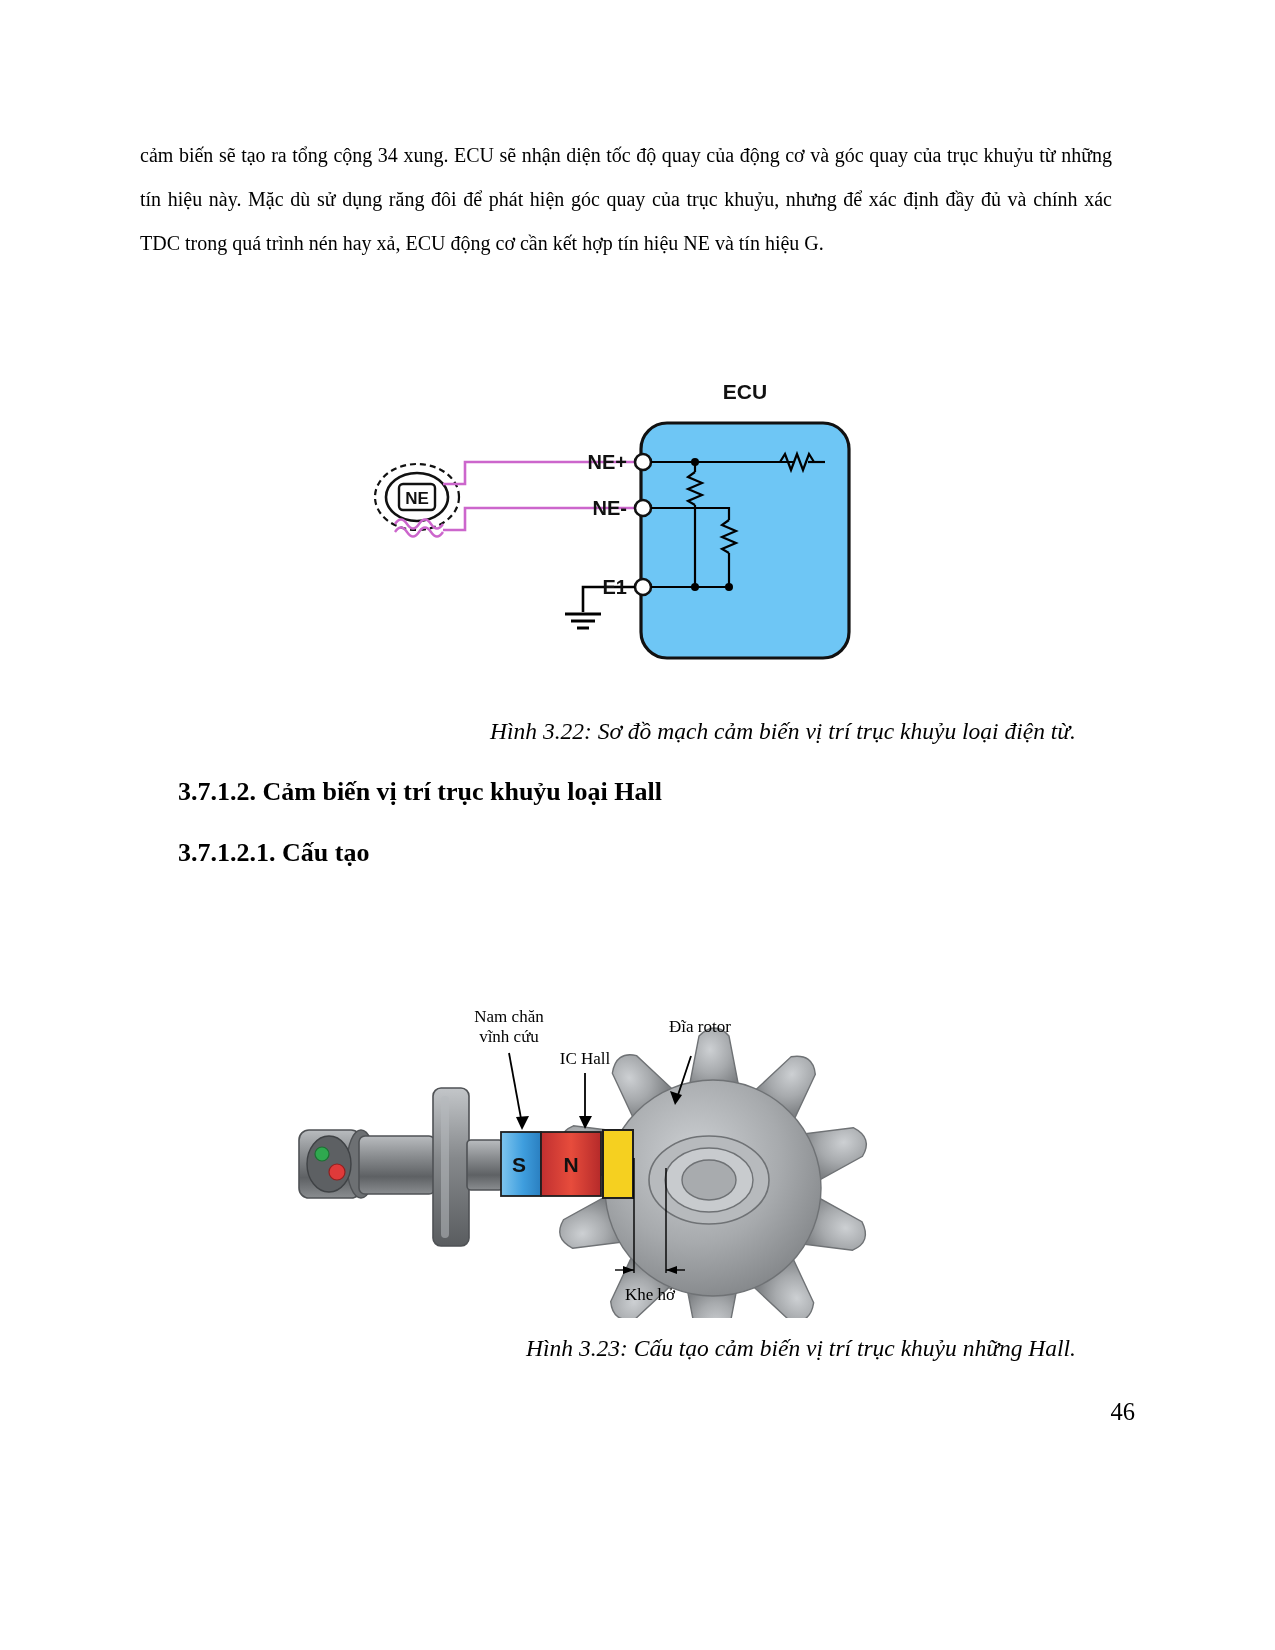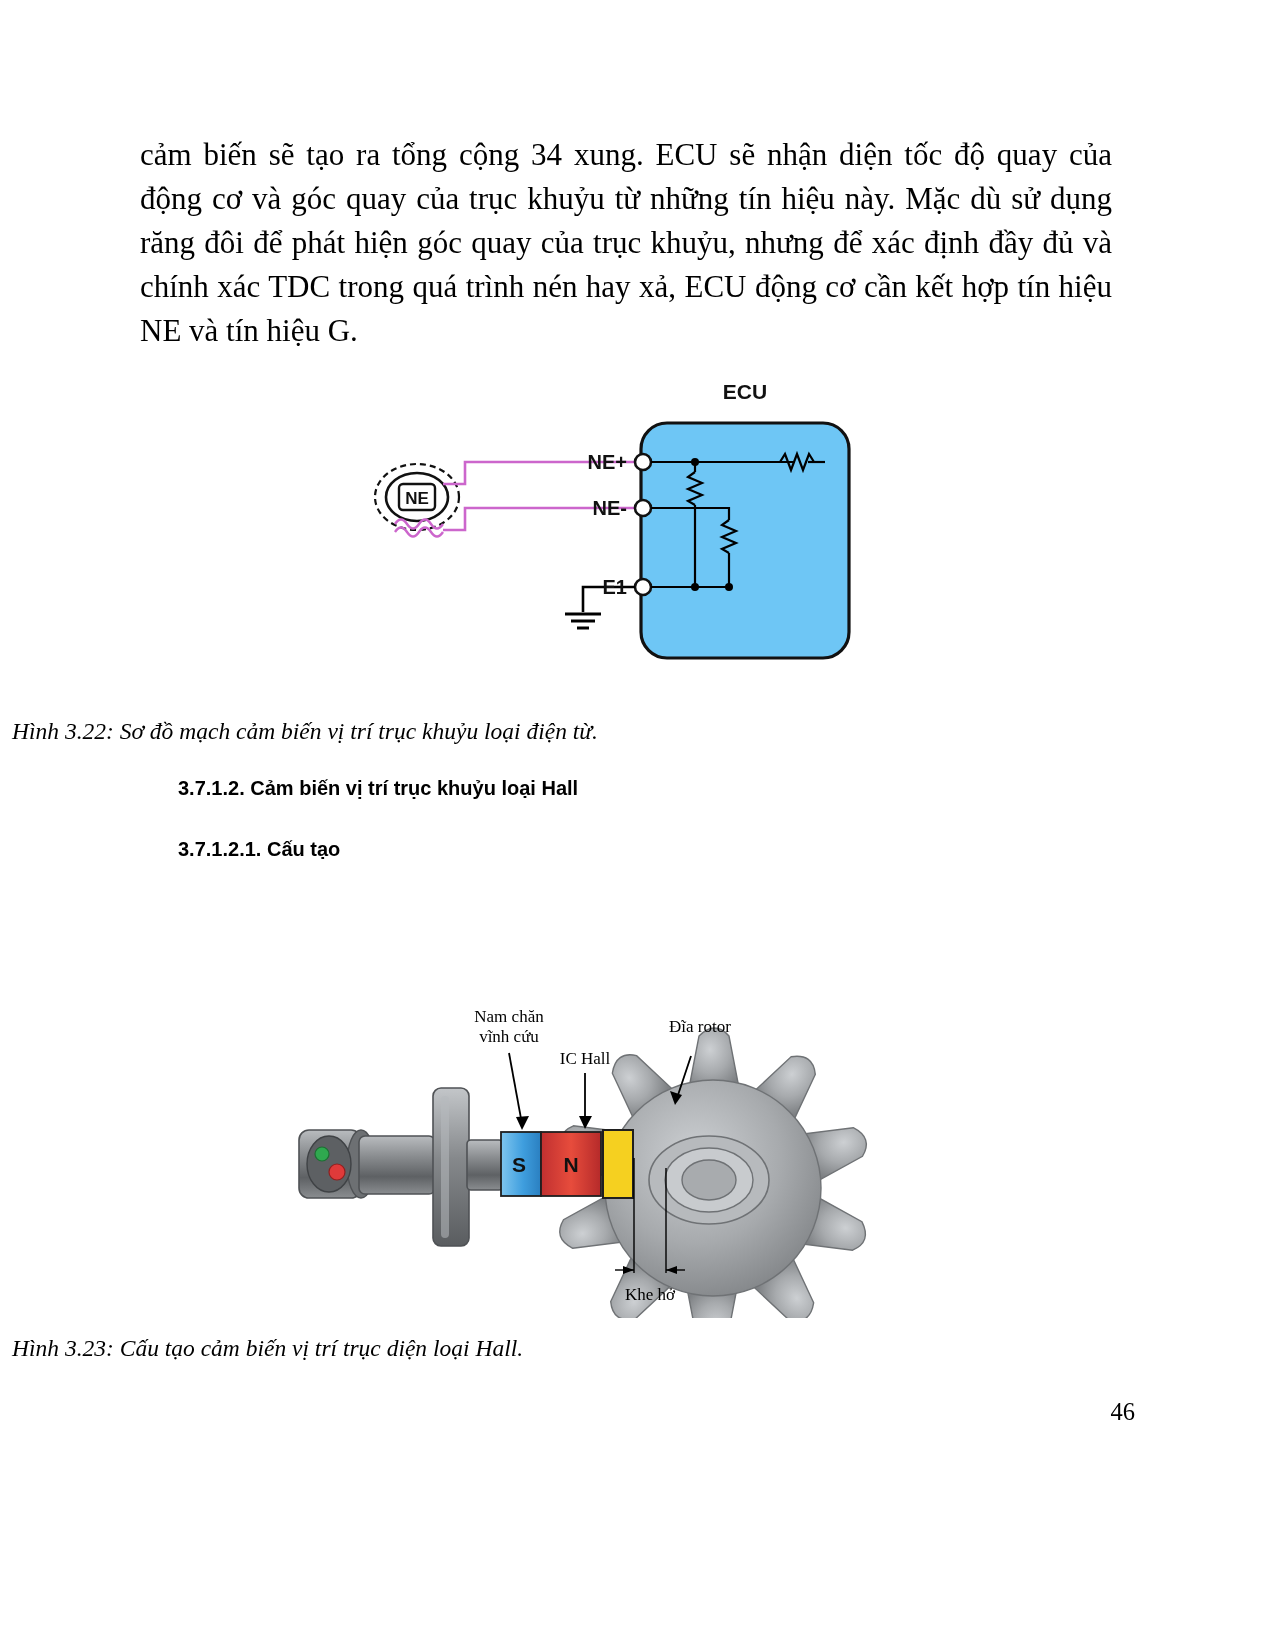--- a/index.html
+++ b/index.html
@@ -13,44 +13,44 @@
     height: 1650px;
     background: #ffffff;
     font-family: "Liberation Serif", serif;
     color: #000000;
     overflow: hidden;
   }
   .body-text {
     position: absolute;
     left: 140px;
     width: 972px;
-    font-size: 31px;
+    font-size: 20px;
     line-height: 44px;
     text-align: justify;
     text-justify: inter-word;
   }
   .para1 { top: 133px; }
   .para2 { top: 893px; }
   .indent { display: inline-block; width: 26px; }
 
   .heading {
     position: absolute;
     left: 178px;
     font-weight: bold;
-    font-size: 20px;
-    font-family: Liberation Sans, sans-serif;
+    font-size: 26px;
+    font-family: Liberation Serif, serif;
   }
   .h-a { top: 777px; }
   .h-b { top: 838px; text-align: right; }
 
   .caption {
     position: absolute;
     width: 1076px;
-    left: 12px;
-    text-align: left;
+    left: 0;
+    text-align: right;
     font-style: italic;
     font-size: 23.5px;
   }
   .cap1 { top: 718px; }
   .cap2 { top: 1335px; }
 
   .page-num {
     position: absolute;
     right: 140px;
     top: 1398px;
@@ -244,17 +244,17 @@
       <polygon points="381,272 392,268 392,276" fill="#000000"></polygon>
 
       <text x="224" y="24" font-family="'Liberation Serif', serif" font-size="17" text-anchor="middle" fill="#000000">Nam chăn</text>
       <text x="224" y="44" font-family="'Liberation Serif', serif" font-size="17" text-anchor="middle" fill="#000000">vĩnh cứu</text>
       <text x="300" y="66" font-family="'Liberation Serif', serif" font-size="17" text-anchor="middle" fill="#000000">IC Hall</text>
       <text x="415" y="34" font-family="'Liberation Serif', serif" font-size="17" text-anchor="middle" fill="#000000">Đĩa rotor</text>
       <text x="365" y="302" font-family="'Liberation Serif', serif" font-size="17" text-anchor="middle" fill="#000000">Khe hở</text>
     </svg>
   </div>
 
-  <div class="caption cap2">Hình 3.23: Cấu tạo cảm biến vị trí trục diện loại Hall.</div>
+  <div class="caption cap2">Hình 3.23: Cấu tạo cảm biến vị trí trục khuỷu những Hall.</div>
 
   <div class="page-num">46</div>
 
 </div>
 
 </body></html>

